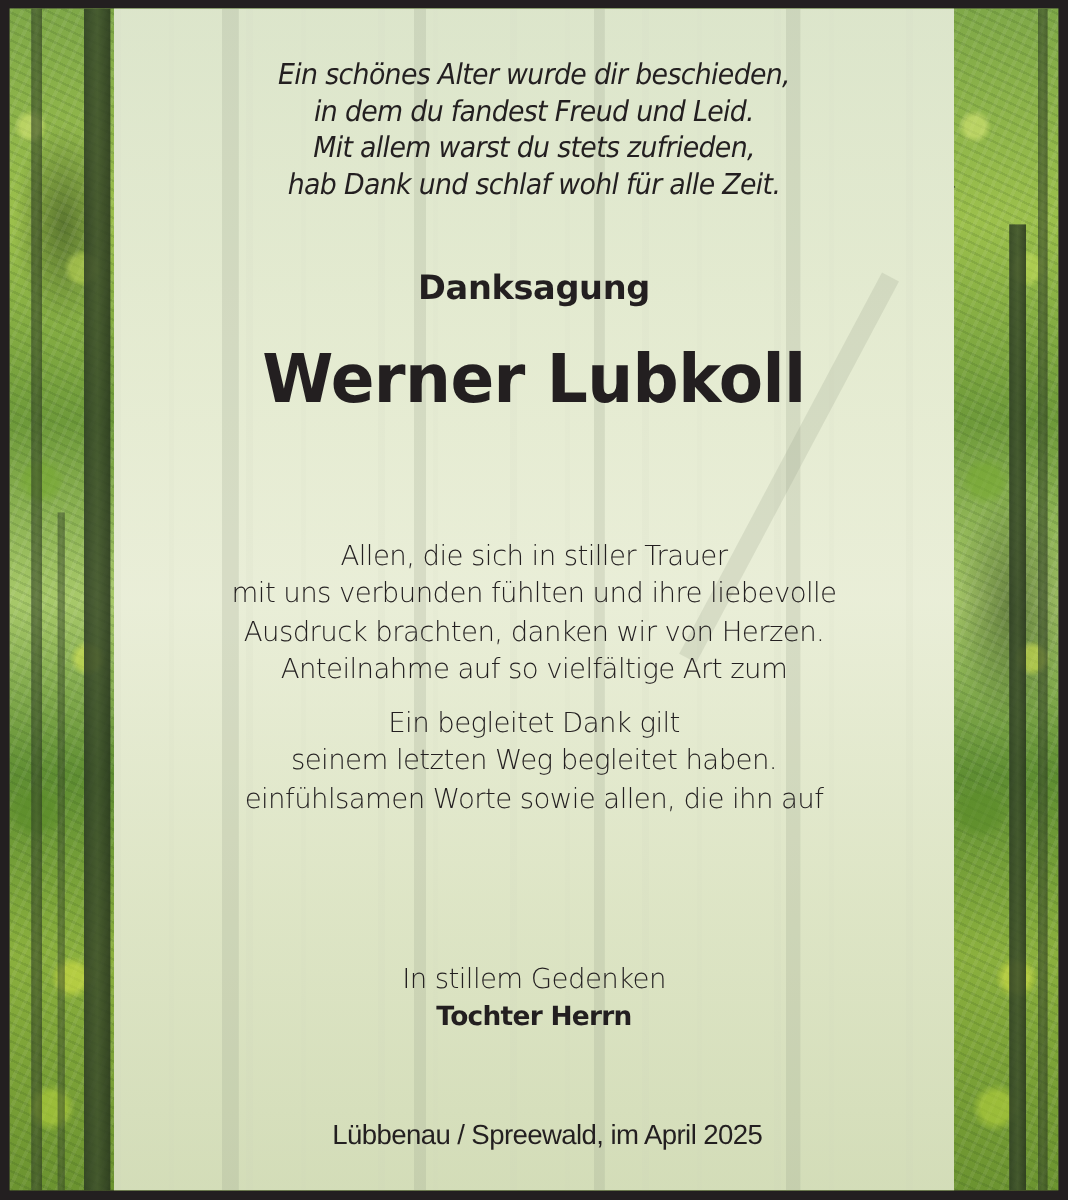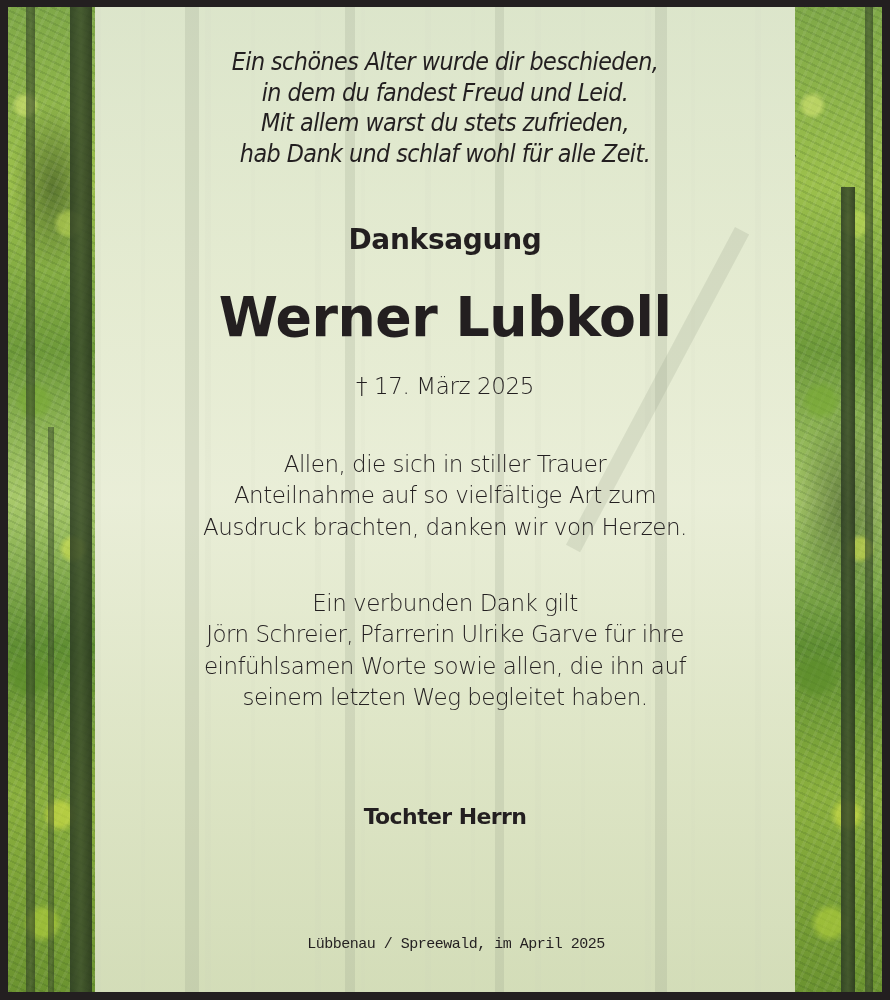--- a/index.html
+++ b/index.html
@@ -86,22 +86,22 @@
       font-family: "DejaVu Sans", sans-serif; font-weight: 300;
       font-size: 23px; line-height: 31.4px; letter-spacing: -0.5px; margin-top: 16px;
     }
     .body-block div { white-space: nowrap; }
     .b1 { top: 426px; }
     .b2 { top: 565px; }
     .b3 { top: 778px; }
     .b3 .bold { font-weight: 700; letter-spacing: -0.6px; font-size: 22px; }
     .place {
       position: absolute; left: 0; right: 0; top: 922px;
-      font-family: Liberation Mono, monospace; font-weight: 300;
-      font-size: 15px; line-height: 32px; letter-spacing: -0.5px; padding-left: 22px;
+      font-family: Liberation Sans, sans-serif; font-weight: 300;
+      font-size: 23px; line-height: 32px; letter-spacing: -0.5px; padding-left: 22px;
     }
   </style>
 </head>
 <body>
 
 <div class="frame">
   <div class="forest left">
     <div class="leaves"></div>
     <div class="trunk t1"></div>
     <div class="trunk t2"></div>
@@ -128,37 +128,34 @@
       <div>Ein schönes Alter wurde dir beschieden,</div>
       <div>in dem du fandest Freud und Leid.</div>
       <div>Mit allem warst du stets zufrieden,</div>
       <div>hab Dank und schlaf wohl für alle Zeit.</div>
     </div>
 
     <div class="thanks-heading">Danksagung</div>
 
     <div class="name">Werner Lubkoll</div>
 
-    <div class="death-date">
-      <span>†</span>
-      <span>17. März 2025</span>
-    </div>
 
     <div class="body-block b1">
       <div>Allen, die sich in stiller Trauer</div>
+      <div>mit uns verbunden fühlten und ihre liebevolle</div>
+      <div>Ausdruck brachten, danken wir von Herzen.</div>
       <div>Anteilnahme auf so vielfältige Art zum</div>
-      <div>Ausdruck brachten, danken wir von Herzen.</div>
     </div>
 
     <div class="body-block b2">
-      <div>Ein verbunden Dank gilt</div>
-      <div>Jörn Schreier, Pfarrerin Ulrike Garve für ihre</div>
+      <div>Ein begleitet Dank gilt</div>
+      <div>seinem letzten Weg begleitet haben.</div>
       <div>einfühlsamen Worte sowie allen, die ihn auf</div>
-      <div>seinem letzten Weg begleitet haben.</div>
     </div>
 
     <div class="body-block b3">
+      <div>In stillem Gedenken</div>
       <div class="bold">Tochter Herrn</div>
     </div>
 
     <div class="place">Lübbenau / Spreewald, im April 2025</div>
   </div>
 </div>
 
 </body></html>

